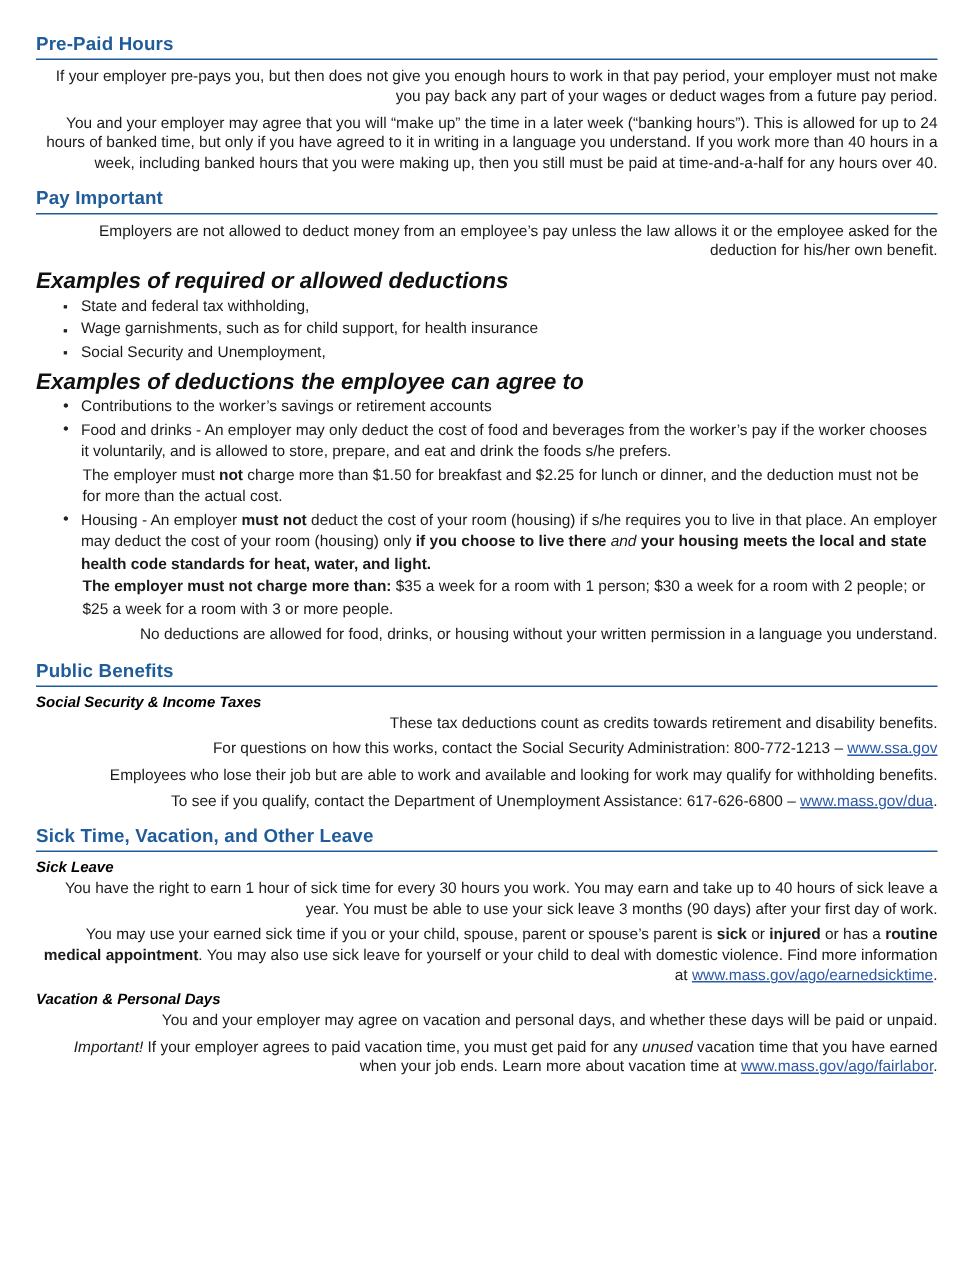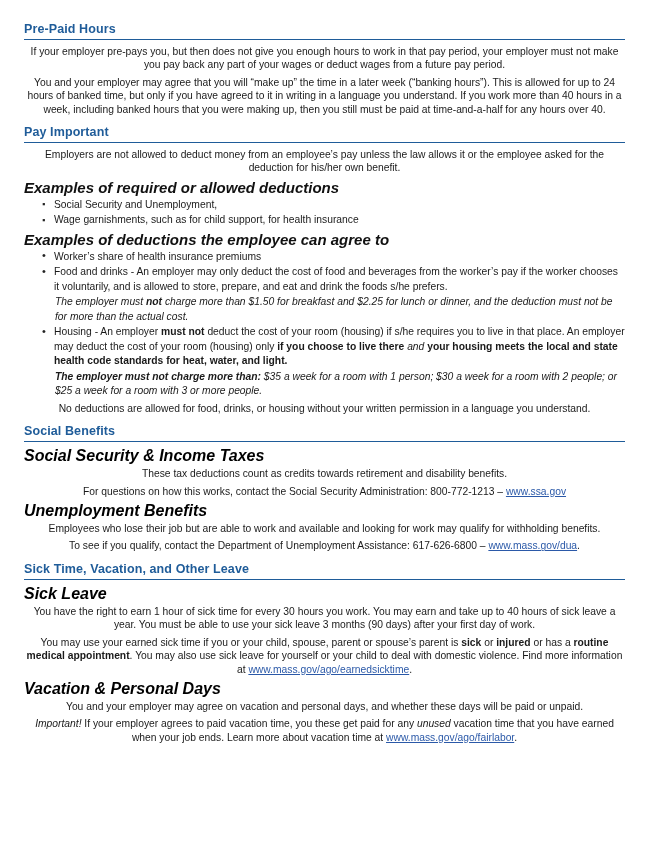--- a/index.html
+++ b/index.html
@@ -32,21 +32,21 @@
   .rule {
     border-bottom: 1.6px solid #1F5C99;
     margin: 0 0 5px 0;
   }
   .section { margin-bottom: 9px; }
   p.body {
     font-size: 10.3px;
     line-height: 13.4px;
     margin: 0 0 4px 0;
     color: #1a1a1a;
-    text-align: center;
+    text-align: right;
   }
   .sub-italic {
     font-size: 15px;
     font-weight: bold;
     font-style: italic;
     margin: 2px 0 2px 0;
     color: #111;
   }
   ul.bullets {
     margin: 0 0 3px 0;
@@ -70,31 +70,30 @@
   }
   ul.bullets.dot li::before {
     content: "\2022";
     font-size: 11px;
     top: -1.5px;
   }
   ul.bullets li .indent-para {
     display: block;
     margin-top: 1px;
     margin-left: 1px;
-    font-style: italic;
   }
   b { font-weight: bold; }
   i { font-style: italic; }
   a.link {
     color: #2B59A8;
     text-decoration: underline;
   }
   .phone { font-weight: normal; }
   .sub-head {
-    font-size: 16px;
+    font-size: 10px;
     font-weight: bold;
     font-style: italic;
     margin: 3px 0 2px 0;
   }
 </style>
 </head>
 <body>
 
 <div class="page">
 
@@ -105,55 +104,55 @@
     <p class="body">You and your employer may agree that you will “make up” the time in a later week (“banking hours”).  This is allowed for up to 24 hours of banked time, but only if you have agreed to it in writing in a language you understand.  If you work more than 40 hours in a week, including banked hours that you were making up, then you still must be paid at time-and-a-half for any hours over 40.</p>
   </div>
 
   <div class="section">
     <h2 class="section-title">Pay Important</h2>
     <div class="rule"></div>
     <p class="body">Employers are not allowed to deduct money from an employee’s pay unless the law allows it or the employee asked for the deduction for his/her own benefit.</p>
 
     <div class="sub-italic">Examples of required or allowed deductions</div>
     <ul class="bullets">
+      <li>State and federal tax withholding,</li>
+      <li>Wage garnishments, such as for child support, for health insurance</li>
       <li>Social Security and Unemployment,</li>
-      <li>Wage garnishments, such as for child support, for health insurance</li>
     </ul>
 
     <div class="sub-italic">Examples of deductions the employee can agree to</div>
     <ul class="bullets dot">
-      <li>Worker’s share of health insurance premiums</li>
+      <li>Contributions to the worker’s savings or retirement accounts</li>
       <li>
         <span>Food and drinks - An employer may only deduct the cost of food and beverages from the worker’s pay if the worker chooses it voluntarily, and is allowed to store, prepare, and eat and drink the foods s/he prefers.</span>
         <span class="indent-para"><span>The employer must </span><b>not</b><span> charge more than $1.50 for breakfast and $2.25 for lunch or dinner, and the deduction must not be for more than the actual cost.</span></span>
       </li>
       <li>
         <span><span>Housing - An employer </span><b>must not</b><span> deduct the cost of your room (housing) if s/he requires you to live in that place. An employer may deduct the cost of your room (housing) only </span><b>if you choose to live there</b><span> </span><i>and</i><span> </span><b>your housing meets the local and state health code standards for heat, water, and light.</b></span>
         <span class="indent-para"><b>The employer must not charge more than:</b><span> $35 a week for a room with 1 person; $30 a week for a room with 2 people; or $25 a week for a room with 3 or more people.</span></span>
       </li>
     </ul>
 
     <p class="body">No deductions are allowed for food, drinks, or housing without your written permission in a language you understand.</p>
   </div>
 
   <div class="section">
-    <h2 class="section-title">Social Benefits</h2>
+    <h2 class="section-title">Public Benefits</h2>
     <div class="rule"></div>
     <div class="sub-head">Social Security &amp; Income Taxes</div>
     <p class="body">These tax deductions count as credits towards retirement and disability benefits.</p>
     <p class="body"><span>For questions on how this works, contact the Social Security Administration:  </span><span class="phone">800-772-1213</span><span>  –  </span><a class="link" href="#">www.ssa.gov</a></p>
-    <div class="sub-head">Unemployment Benefits</div>
     <p class="body">Employees who lose their job but are able to work and available and looking for work may qualify for withholding benefits.</p>
     <p class="body"><span>To see if you qualify, contact the Department of Unemployment Assistance: 617-626-6800 – </span><a class="link" href="#">www.mass.gov/dua</a><span>.</span></p>
   </div>
 
   <div class="section">
     <h2 class="section-title">Sick Time, Vacation, and Other Leave</h2>
     <div class="rule"></div>
     <div class="sub-head">Sick Leave</div>
     <p class="body">You have the right to earn 1 hour of sick time for every 30 hours you work. You may earn and take up to 40 hours of sick leave a year. You must be able to use your sick leave 3 months (90 days) after your first day of work.</p>
     <p class="body"><span>You may use your earned sick time if you or your child, spouse, parent or spouse’s parent is </span><b>sick</b><span> or </span><b>injured</b><span> or has a </span><b>routine medical appointment</b><span>. You may also use sick leave for yourself or your child to deal with domestic violence.  Find more information at </span><a class="link" href="#">www.mass.gov/ago/earnedsicktime</a><span>.</span></p>
     <div class="sub-head">Vacation &amp; Personal Days</div>
     <p class="body">You and your employer may agree on vacation and personal days, and whether these days will be paid or unpaid.</p>
-    <p class="body"><i>Important!</i><span> If your employer agrees to paid vacation time, you these get paid for any </span><i>unused</i><span> vacation time that you have earned when your job ends. Learn more about vacation time at </span><a class="link" href="#">www.mass.gov/ago/fairlabor</a><span>.</span></p>
+    <p class="body"><i>Important!</i><span> If your employer agrees to paid vacation time, you must get paid for any </span><i>unused</i><span> vacation time that you have earned when your job ends. Learn more about vacation time at </span><a class="link" href="#">www.mass.gov/ago/fairlabor</a><span>.</span></p>
   </div>
 
 </div>
 
 </body></html>

